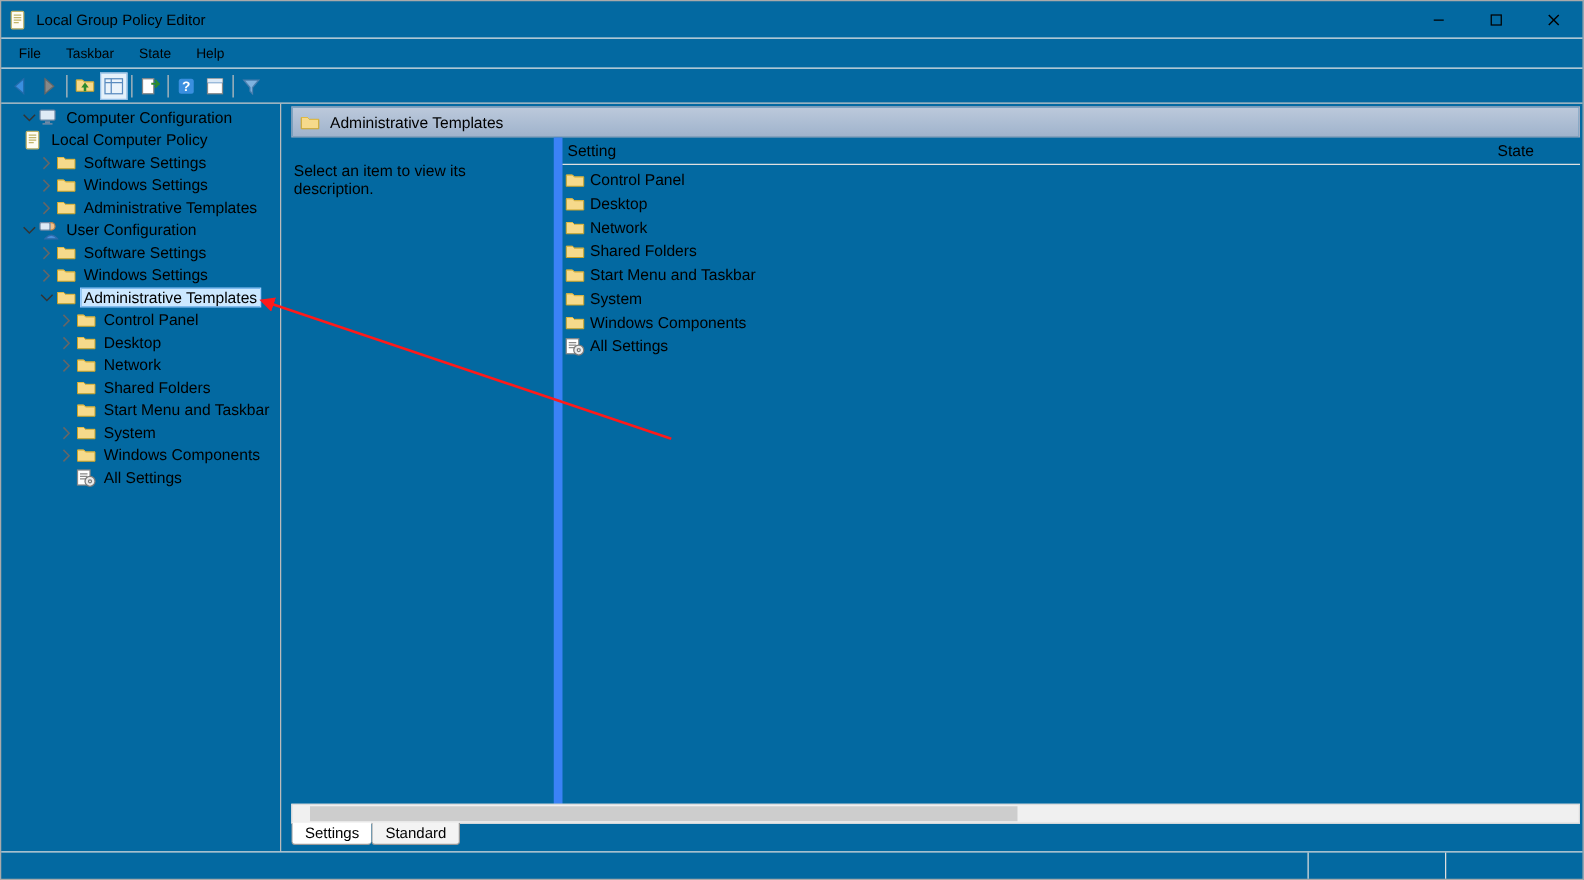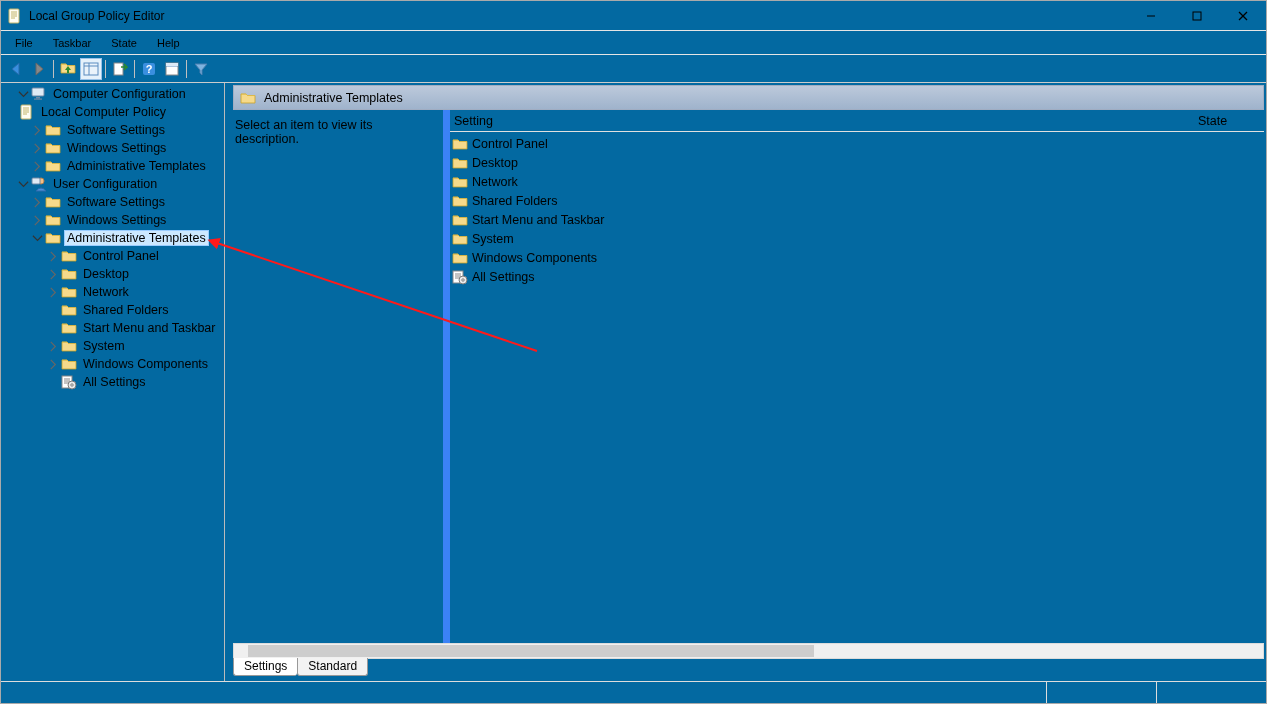--- a/index.html
+++ b/index.html
@@ -45,21 +45,21 @@
   .ind1 { padding-left: 16px; }
   .ind2 { padding-left: 30px; }
   .ind3 { padding-left: 46px; }
 
   
   .contentpane { flex:1; display:flex; flex-direction:column; min-width:0; }
   .content-header { height:25px; background: linear-gradient(#bcc9db, #9fb3cc); border: 1px solid #a1adc2; margin: 2px 2px 0 8px; display:flex; align-items:center; padding-left:6px; font-size:12.5px; color:#000; }
   .content-header .folder-icon { margin-right:8px; }
 
   .content-body { flex:1; display:flex; min-height:0; margin: 0 2px 0 8px; }
-  .desc-col { width:210px; padding:8px 6px 0 2px; font-size:12.5px; color:#000; }
+  .desc-col { width:210px; padding:20px 6px 0 2px; font-size:12.5px; color:#000; }
   .list-col { flex:1; display:flex; flex-direction:column; border-left:7px solid #3b82f6; }
 
   .list-header { display:flex; height:22px; align-items:center; font-size:12.5px; color:#000; border-bottom: 1px solid #e0e0e0; }
   .col-setting { flex:1; padding-left:4px; }
   .col-state   { width:70px; text-align:left; padding-left:4px; }
 
   .list-rows { flex:1; overflow:auto; padding-top:2px; }
   .list-row { display:flex; align-items:center; height:19px; font-size:12.5px; padding-left:2px; }
   .list-row .folder-icon, .list-row .settings-icon { margin-right:4px; }
 

